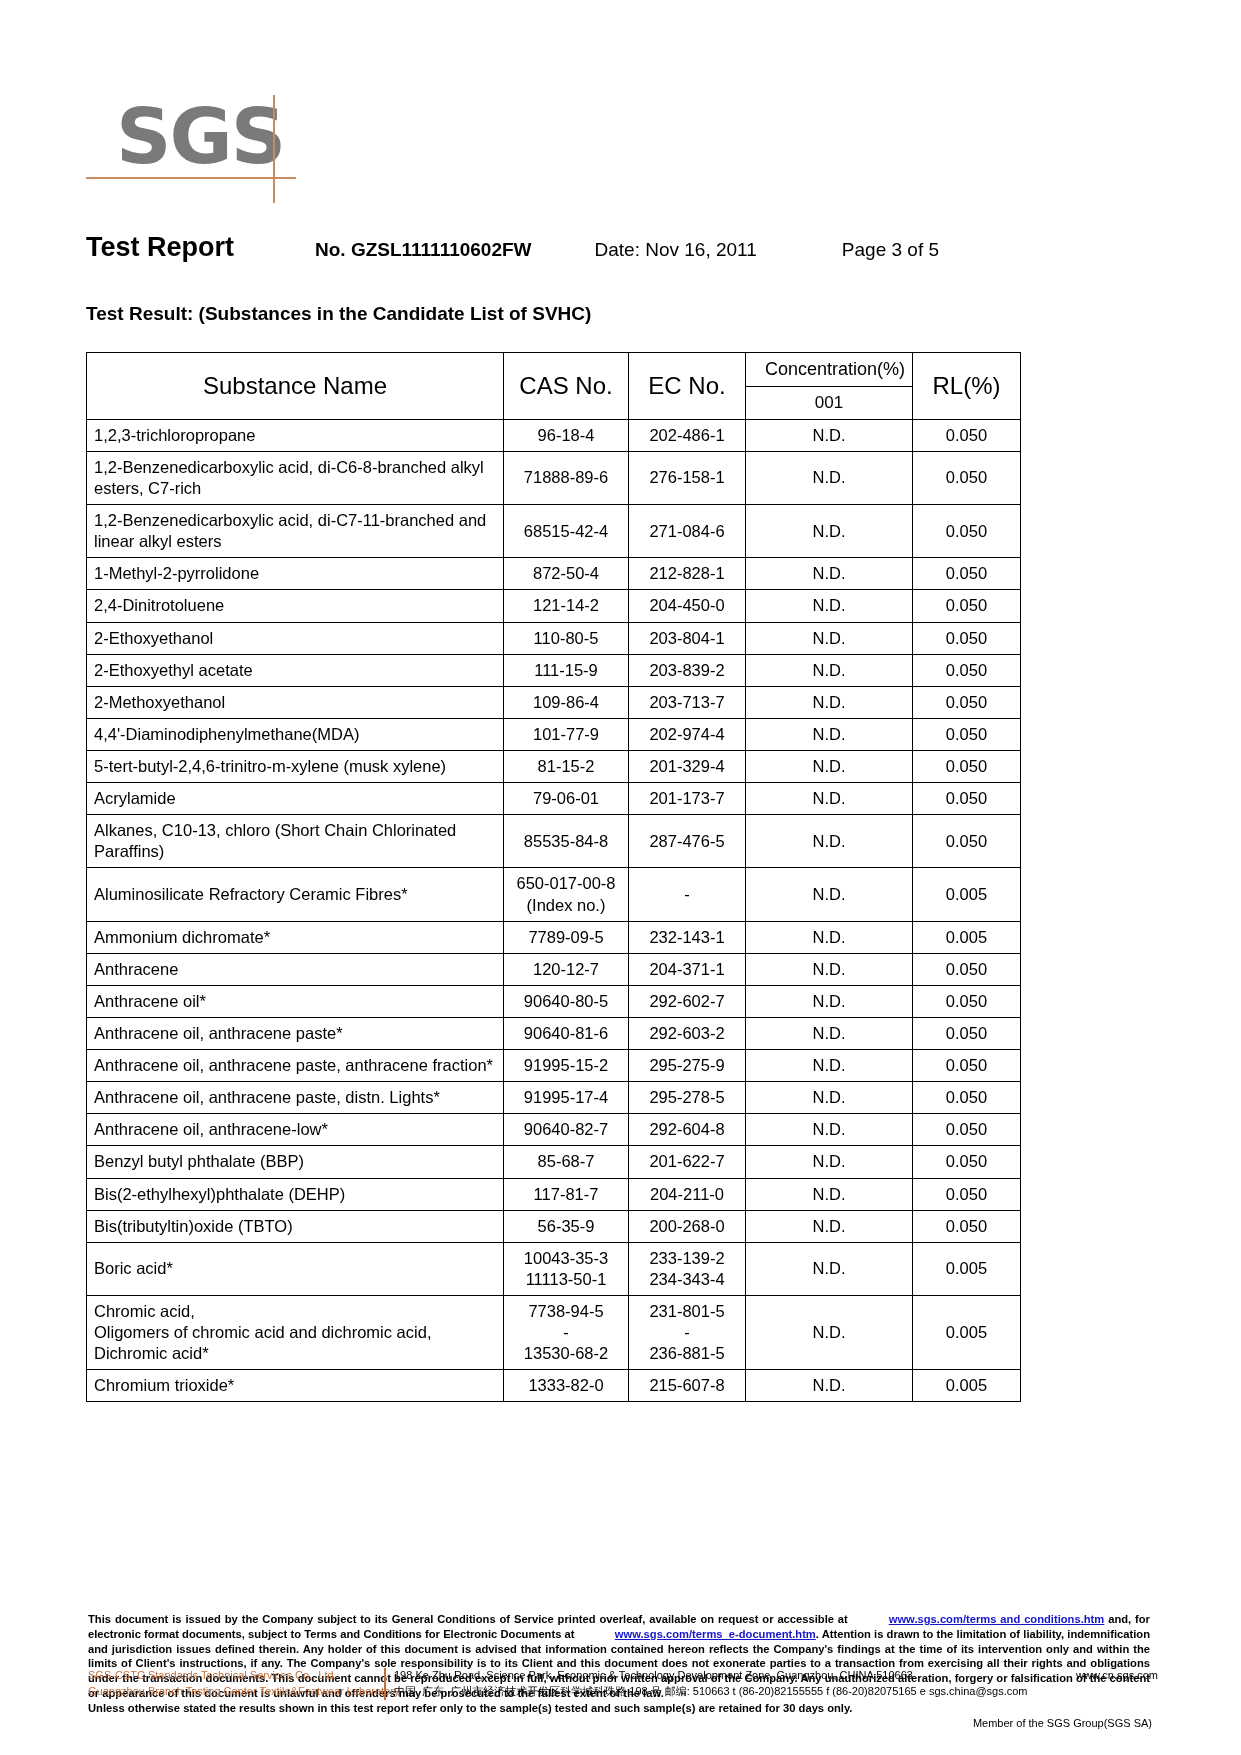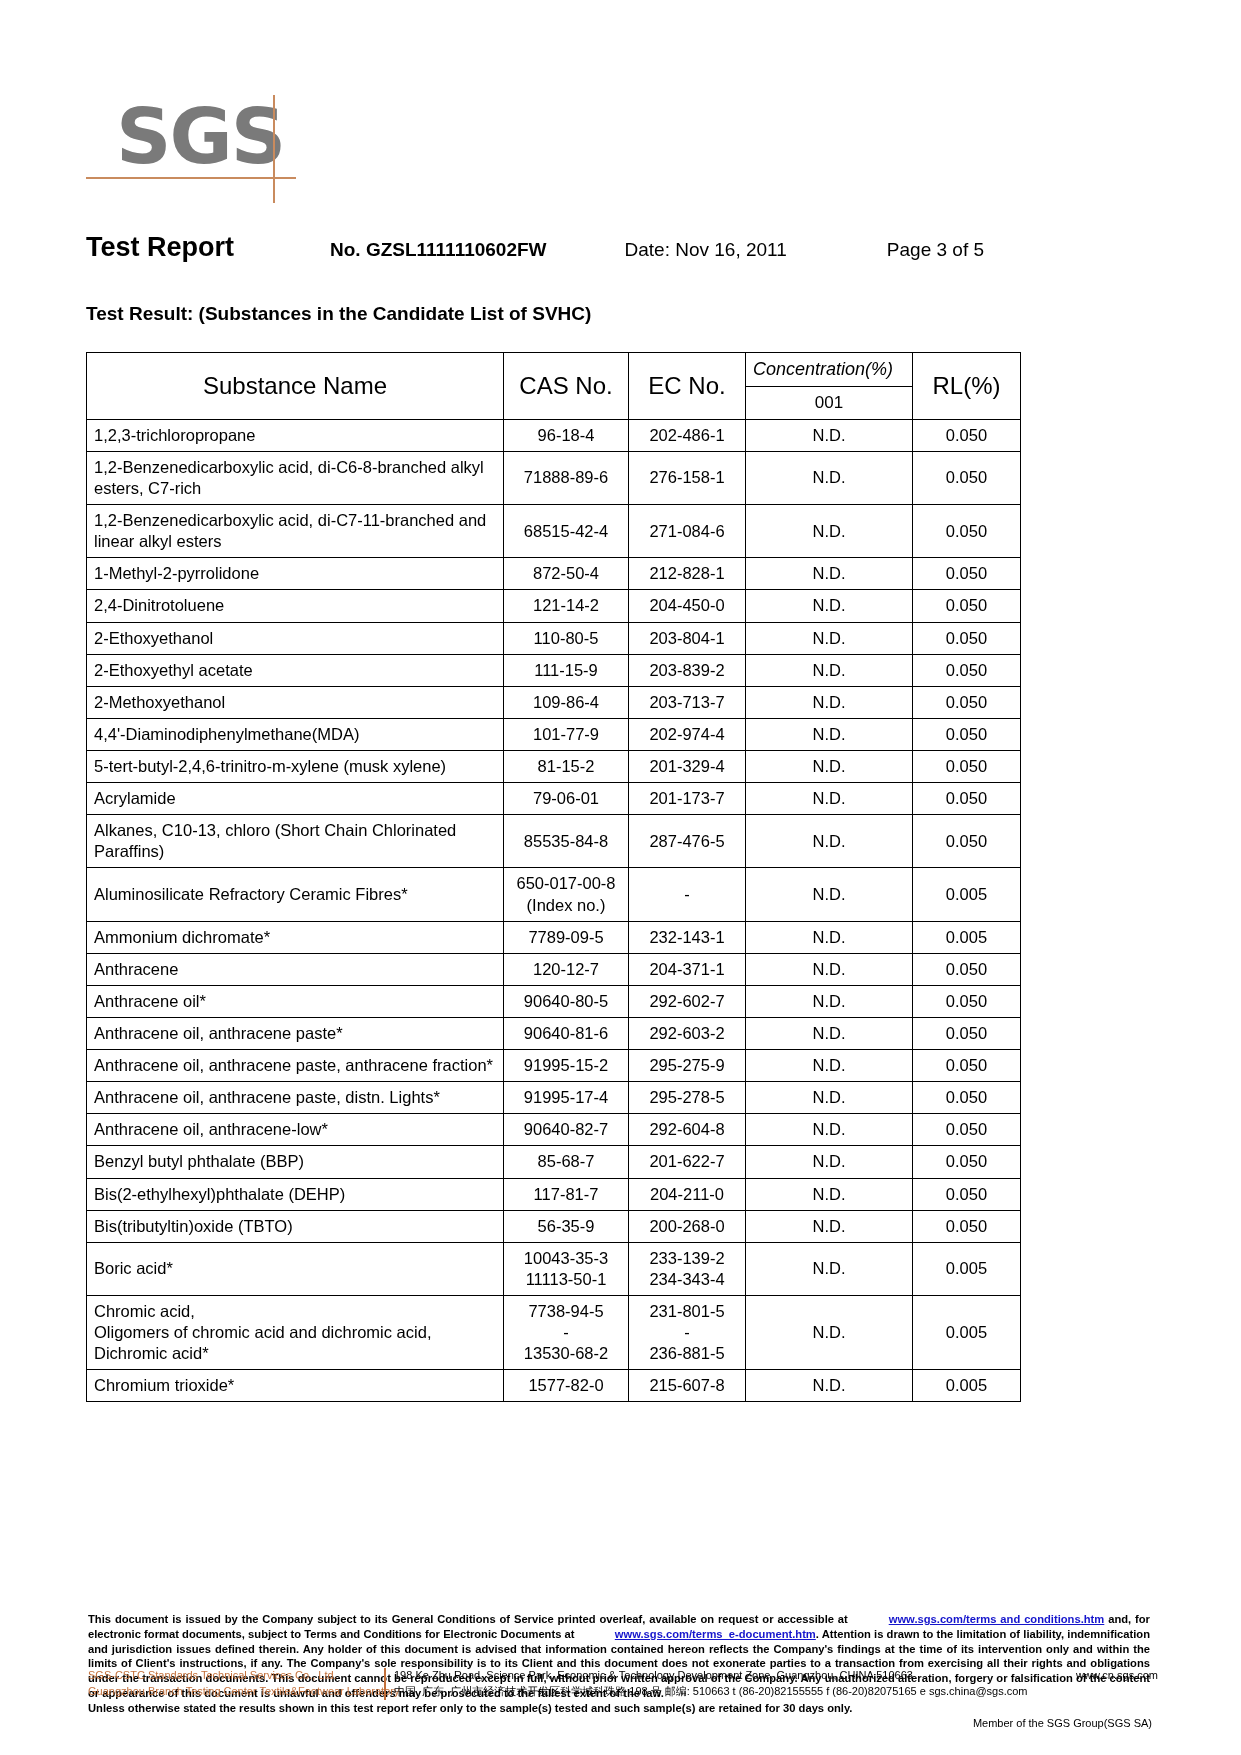--- a/index.html
+++ b/index.html
@@ -60,21 +60,20 @@
 
   
   .header-row {
     position: absolute;
     left: 86px;
     top: 232px;
     width: 1070px;
     height: 36px;
     display: flex;
     align-items: baseline;
-    gap: 15px;
   }
   .report-title {
     font-size: 27px;
     font-weight: bold;
     letter-spacing: 0px;
     white-space: nowrap;
   }
   .report-no {
     font-size: 19px;
     font-weight: bold;
@@ -125,25 +124,24 @@
   col.c-cas  { width: 125px; }
   col.c-ec   { width: 117px; }
   col.c-conc { width: 167px; }
   col.c-rl   { width: 108px; }
 
   th.h-main {
     font-weight: bold;
     font-size: 24px;
   }
   th.h-conc {
-    text-align: left;
+    text-align: right;
     font-weight: bold;
     font-size: 18px;
     padding: 3px 4px;
-    font-style: italic;
   }
   th.h-sub {
     text-align: center;
     font-weight: bold;
     font-size: 17px;
     padding: 3px 4px;
   }
   td.name { text-align: left; }
   td.cas, td.ec, td.conc, td.rl { text-align: center; }
   td.multi { line-height: 1.35; }
@@ -413,21 +411,21 @@
           </tr>
           <tr>
             <td class="name multi">Chromic acid,<br>Oligomers of chromic acid and dichromic acid,<br>Dichromic acid*</td>
             <td class="cas multi">7738-94-5<br>-<br>13530-68-2</td>
             <td class="ec multi">231-801-5<br>-<br>236-881-5</td>
             <td class="conc">N.D.</td>
             <td class="rl">0.005</td>
           </tr>
           <tr>
             <td class="name">Chromium trioxide*</td>
-            <td class="cas">1577-82-0</td>
+            <td class="cas">1333-82-0</td>
             <td class="ec">215-607-8</td>
             <td class="conc">N.D.</td>
             <td class="rl">0.005</td>
           </tr>
         </tbody>
     </table>
   </div>
 
   <div class="disclaimer">
     <span>This document is issued by the Company subject to its General Conditions of  Service printed overleaf, available on request or accessible at </span><span class="lnk">www.sgs.com/terms and conditions.htm</span><span> and, for electronic format documents, subject to Terms and Conditions for Electronic Documents at </span><span class="lnk">www.sgs.com/terms_e-document.htm</span><span>. Attention is drawn to the limitation of liability, indemnification and jurisdiction issues defined therein. Any holder of this document is advised that information contained hereon reflects the Company's findings at the time of its intervention only and within the limits of Client's instructions, if any. The Company's sole responsibility is to its Client and this document does not exonerate parties to a transaction from exercising all their rights and obligations under the transaction documents. This document cannot be reproduced except in full, without prior written approval of the Company. Any unauthorized alteration, forgery or falsification of the content or appearance of this document is unlawful and offenders may be prosecuted to the fullest extent of the law.</span><br><span>Unless otherwise stated the results shown in this test report refer only to the sample(s) tested and such sample(s) are retained for 30 days only.</span>

